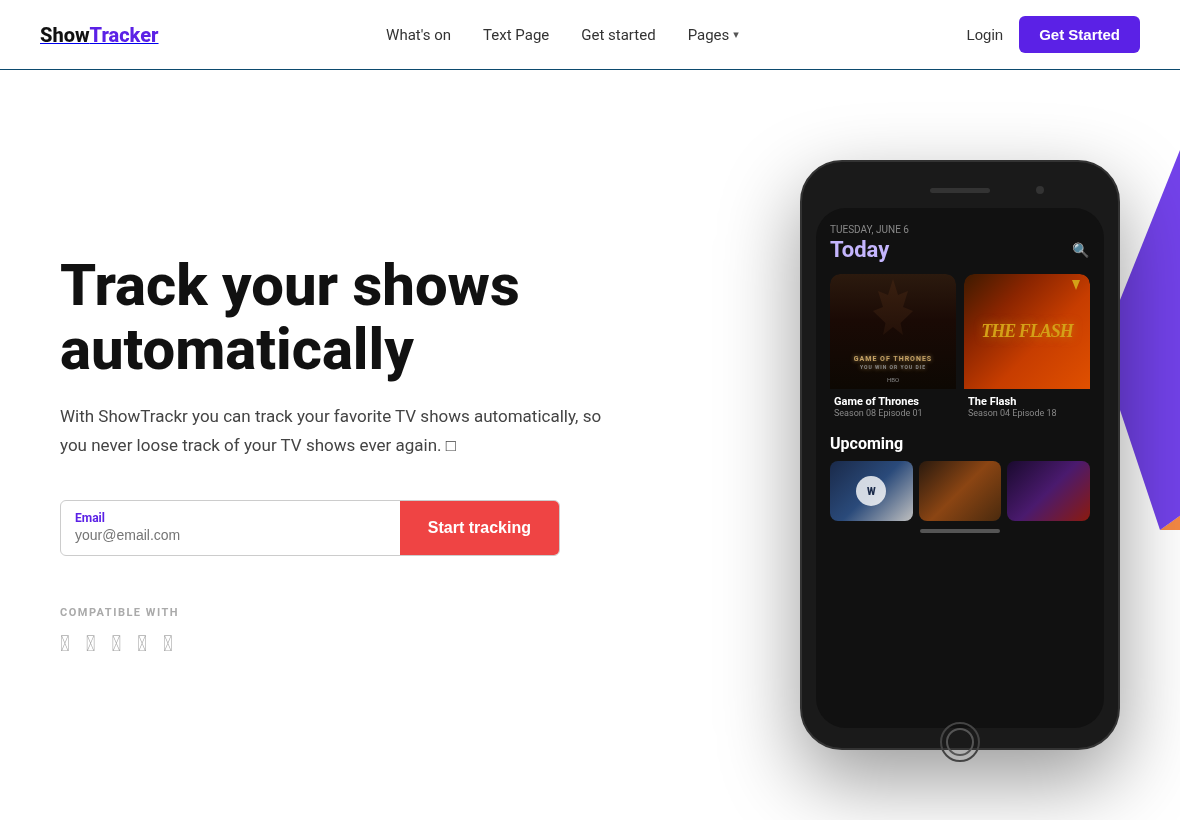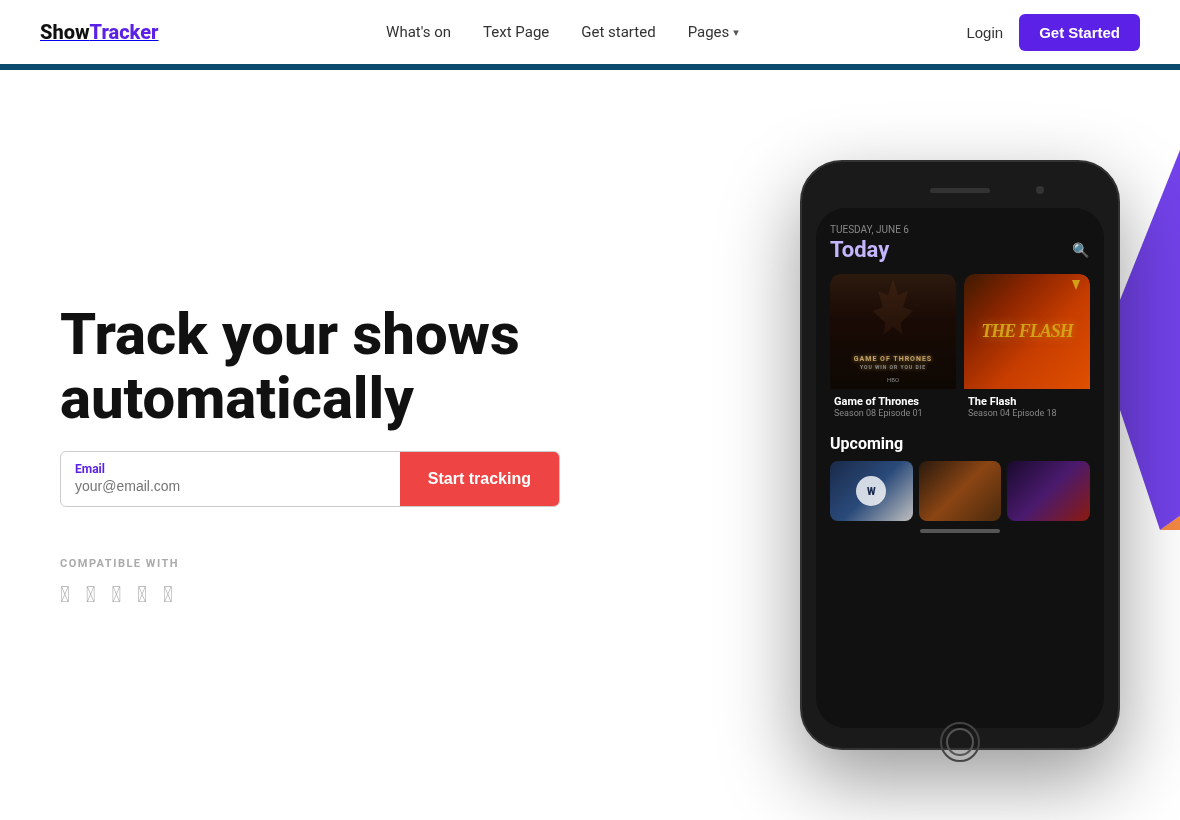--- a/index.html
+++ b/index.html
@@ -1,21 +1,21 @@
 <!DOCTYPE html>
 <html><head>
   <meta charset="utf-8">
   <style>
     * { box-sizing: border-box; margin: 0; padding: 0; }
     body { font-family: -apple-system, BlinkMacSystemFont, 'Segoe UI', Roboto, sans-serif; background: #fff; color: #111; overflow-x: hidden; }
 
     
     nav {
       display: flex; align-items: center; justify-content: space-between;
-      padding: 0 40px; height: 70px; border-bottom: 6px solid #0c4a6e;
+      padding: 0 40px; height: 70px; border-bottom: 1px solid #0c4a6e;
       position: relative; z-index: 10; background: #fff;
     }
     .nav-links { display: flex; align-items: center; gap: 32px; }
     .nav-links a { text-decoration: none; color: #333; font-size: 15px; }
     .nav-right { display: flex; align-items: center; gap: 16px; }
     .btn-login { background: none; border: none; cursor: pointer; font-size: 15px; color: #333; }
     .btn-getstarted {
       background: #5b21e6; color: #fff; border: none; border-radius: 6px;
       padding: 10px 20px; font-size: 15px; cursor: pointer; font-weight: 600;
     }
@@ -196,20 +196,21 @@
   </div>
   <div class="nav-right">
     <button class="btn-login">Login</button>
     <button class="btn-getstarted">Get Started</button>
   </div>
 </nav>
 
 <section class="hero">
   <div class="hero-left">
     <h1 class="hero-title">Track your shows automatically</h1>
+    <p class="hero-desc">With ShowTrackr you can track your favorite TV shows automatically, so you never loose track of your TV shows ever again. □</p>
 
     <div class="hero-form">
       <div class="hero-form-inner">
         <label class="hero-form-label">Email</label>
         <input class="hero-form-input" type="email" placeholder="your@email.com" style="">
       </div>
       <button class="btn-start">Start tracking</button>
     </div>
 
     <div class="compatible">

